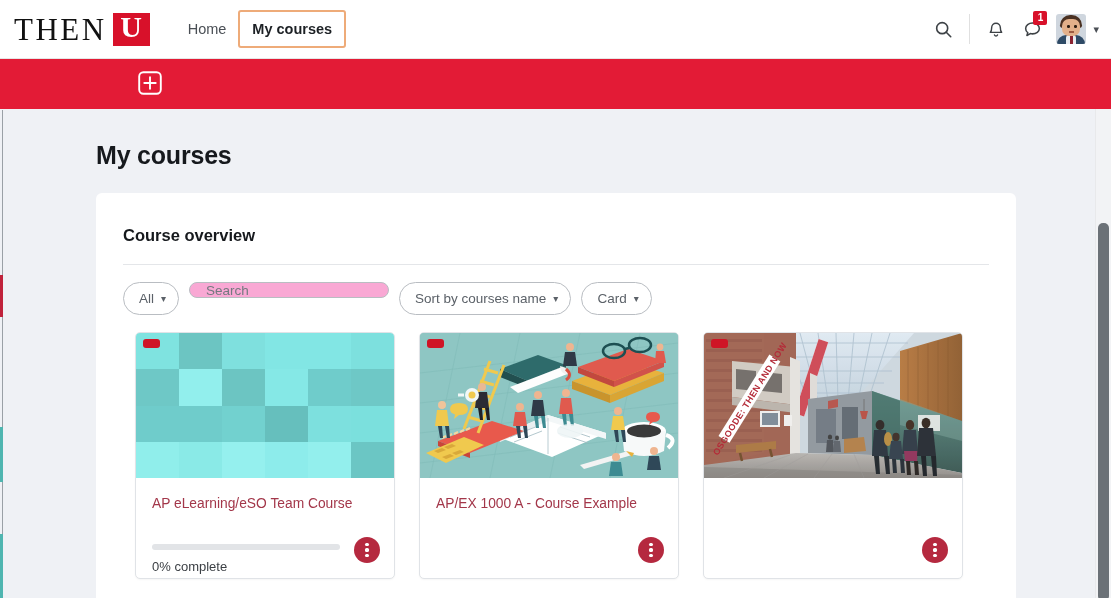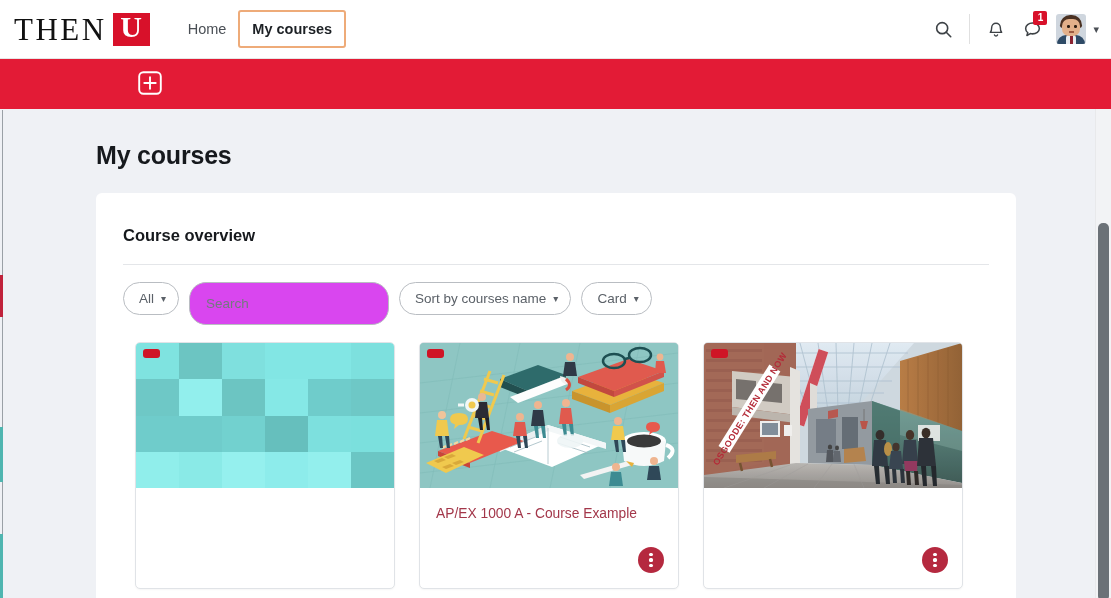--- a/index.html
+++ b/index.html
@@ -113,23 +113,23 @@
 
   .controls { display: flex; gap: 10px; padding: 17px 0 0 27px; }
   .ctl {
     height: 33px; border: 1px solid #b9bdc2; border-radius: 17px;
     background: #fff; display: flex; align-items: center;
     font-size: 13.5px; color: #5b6168; cursor: pointer; white-space: nowrap;
   }
   .ctl.sel { padding: 0 12px 0 15px; gap: 7px; }
   .ctl .chev { font-size: 10px; color: #5b6168; }
   .ctl-search {
-    width: 200px; height: 43px; border: 1px solid #b9bdc2; border-radius: 17px;
+    width: 200px; height: 16px; border: 1px solid #b9bdc2; border-radius: 17px;
     padding: 0 16px; font-size: 13.5px; color: #3c4045;
-    font-family: "Liberation Sans", sans-serif; outline: none; background: #d946ef;
+    font-family: "Liberation Sans", sans-serif; outline: none; background: #f9a8d4;
   }
   .ctl-search::placeholder { color: #73797f; }
 
   
   .cards { display: flex; gap: 24px; padding: 17px 0 0 39px; }
   .card {
     width: 260px; height: 247px; background: #fff;
     border: 1px solid #e0e3e7; border-radius: 5px; overflow: hidden;
     position: relative; box-shadow: 0 1px 2px rgba(0,0,0,0.04);
   }
@@ -302,20 +302,34 @@
                 <div class="tile" style="background: rgb(125, 224, 222);"></div>
                 <div class="tile" style="background: rgb(123, 224, 221);"></div>
                 <div class="tile" style="background: rgb(144, 238, 235);"></div>
                 <div class="tile" style="background: rgb(138, 234, 231);"></div>
                 <div class="tile" style="background: rgb(149, 240, 238);"></div>
                 <div class="tile" style="background: rgb(141, 236, 235);"></div>
                 <div class="tile" style="background: rgb(147, 239, 237);"></div>
                 <div class="tile" style="background: rgb(107, 198, 196);"></div>
               </div>
           </div>
+          <div class="card-body">
+            <a class="card-title" href="#">AP eLearning/eSO Team Course</a>
+            <div class="progress-wrap">
+              <div class="progress-track">
+                <div class="progress-fill" id="pf0" style="width: 0%;"></div>
+              </div>
+            </div>
+            <div class="progress-label">0% complete</div>
+            <div class="menu-btn">
+                <i></i>
+                <i></i>
+                <i></i>
+              </div>
+          </div>
         </div>
 
         <div class="card">
           <div class="card-img">
             <span class="hidden-badge"></span>
             <div class="illus">
               <svg width="258" height="145" viewBox="0 0 258 145" preserveAspectRatio="none">
                 <rect width="258" height="145" fill="#8ec6c3"></rect>
                 <g stroke="#7db9b6" stroke-width="0.6" opacity="0.8">
                   <path d="M0 40 L258 10 M0 70 L258 40 M0 100 L258 70 M0 130 L258 100"></path>

